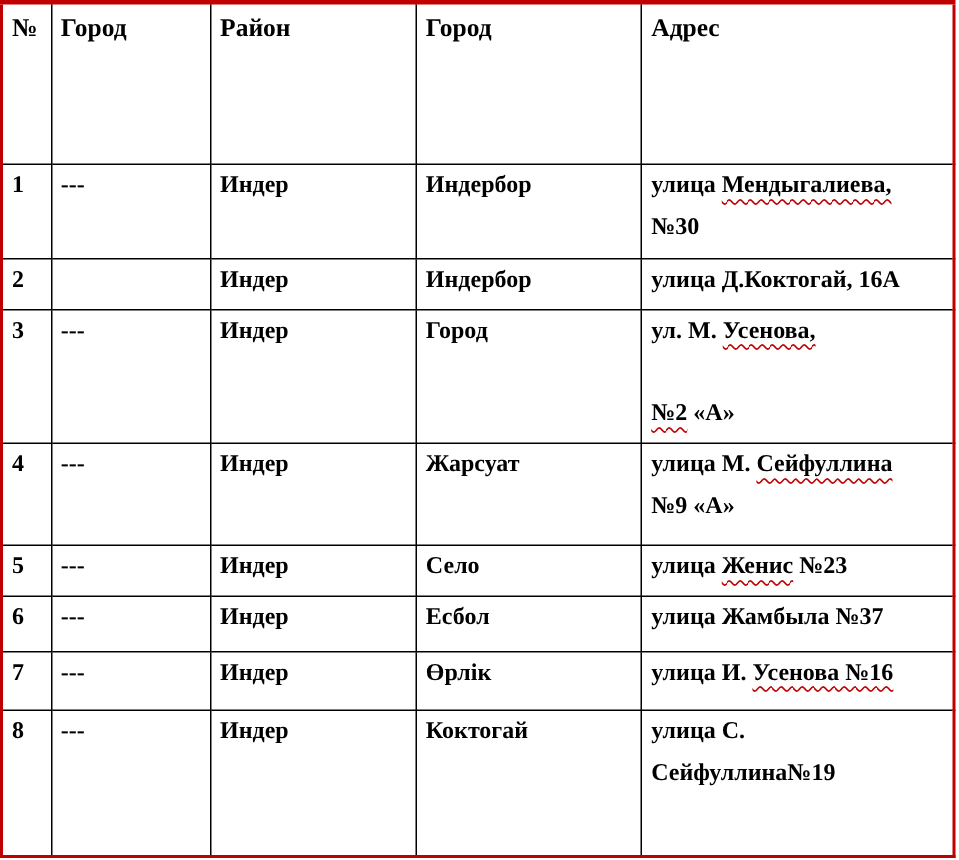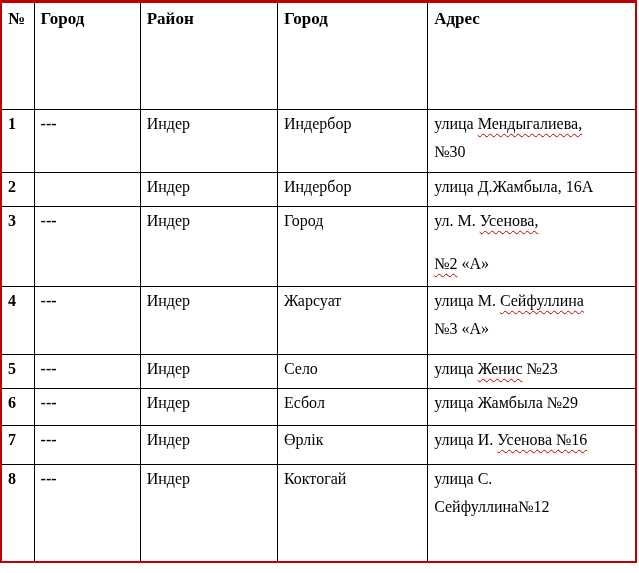--- a/index.html
+++ b/index.html
@@ -20,20 +20,21 @@
   .doc-table tr,
   .doc-table td,
   .doc-table th{box-sizing:border-box;}
   .doc-table{border:2px solid #c00000;border-top-width:3px;}
   .doc-table th,.doc-table td{
     border:1px solid #000000;
     vertical-align:top;
     text-align:left;
     padding:3px 5px 2px 6px;
     overflow:hidden;
+    font-weight:bold;
   }
   .doc-table th{
     font-weight:bold;
     font-size:17px;
     line-height:21px;
     padding-top:5px;
   }
   .doc-table td{
     font-size:16px;
     line-height:21px;
@@ -46,21 +47,21 @@
   tr.r4{height:68px;}
   tr.r5{height:31px;}
   tr.r6{height:37px;}
   tr.r7{height:39px;}
   tr.r8{height:97px;}
   .c-addr .line{
     height:28px;
     line-height:21px;
     white-space:nowrap;
   }
-  tr.r3 .line + .line{margin-top:15px;}
+  tr.r3 .line + .line{margin-top:27px;}
   .sp{
     text-decoration-line:underline;
     text-decoration-style:wavy;
     text-decoration-color:#c00000;
     text-decoration-thickness:1px;
     text-underline-offset:4px;
   }
 </style>
 </head>
 <body>
@@ -93,21 +94,21 @@
       <div class="line"><span>№30</span></div>
     </td>
   </tr>
 
   <tr class="r2">
     <td class="b">2</td>
     <td class="b"></td>
     <td>Индер</td>
     <td>Индербор</td>
     <td class="c-addr">
-      <div class="line"><span>улица Д.Жамбыла, 16А</span></div>
+      <div class="line"><span>улица Д.Коктогай, 16А</span></div>
     </td>
   </tr>
 
   <tr class="r3">
     <td class="b">3</td>
     <td class="b">---</td>
     <td>Индер</td>
     <td>Город</td>
     <td class="c-addr">
       <div class="line"><span>ул. М. </span><span class="sp">Усенова,</span></div>
@@ -115,58 +116,58 @@
     </td>
   </tr>
 
   <tr class="r4">
     <td class="b">4</td>
     <td class="b">---</td>
     <td>Индер</td>
     <td>Жарсуат</td>
     <td class="c-addr">
       <div class="line"><span>улица М. </span><span class="sp">Сейфуллина</span></div>
-      <div class="line"><span>№3 «А»</span></div>
+      <div class="line"><span>№9 «А»</span></div>
     </td>
   </tr>
 
   <tr class="r5">
     <td class="b">5</td>
     <td class="b">---</td>
     <td>Индер</td>
     <td>Село</td>
     <td class="c-addr">
       <div class="line"><span>улица </span><span class="sp">Женис</span><span> №23</span></div>
     </td>
   </tr>
 
   <tr class="r6">
     <td class="b">6</td>
     <td class="b">---</td>
     <td>Индер</td>
     <td>Есбол</td>
     <td class="c-addr">
-      <div class="line"><span>улица Жамбыла №29</span></div>
+      <div class="line"><span>улица Жамбыла №37</span></div>
     </td>
   </tr>
 
   <tr class="r7">
     <td class="b">7</td>
     <td class="b">---</td>
     <td>Индер</td>
     <td>Өрлік</td>
     <td class="c-addr">
       <div class="line"><span>улица И. </span><span class="sp">Усенова №16</span></div>
     </td>
   </tr>
 
   <tr class="r8">
     <td class="b">8</td>
     <td class="b">---</td>
     <td>Индер</td>
     <td>Коктогай</td>
     <td class="c-addr">
       <div class="line"><span>улица С.</span></div>
-      <div class="line"><span>Сейфуллина№12</span></div>
+      <div class="line"><span>Сейфуллина№19</span></div>
     </td>
   </tr>
 </tbody>
   </table>
 
 </body></html>

